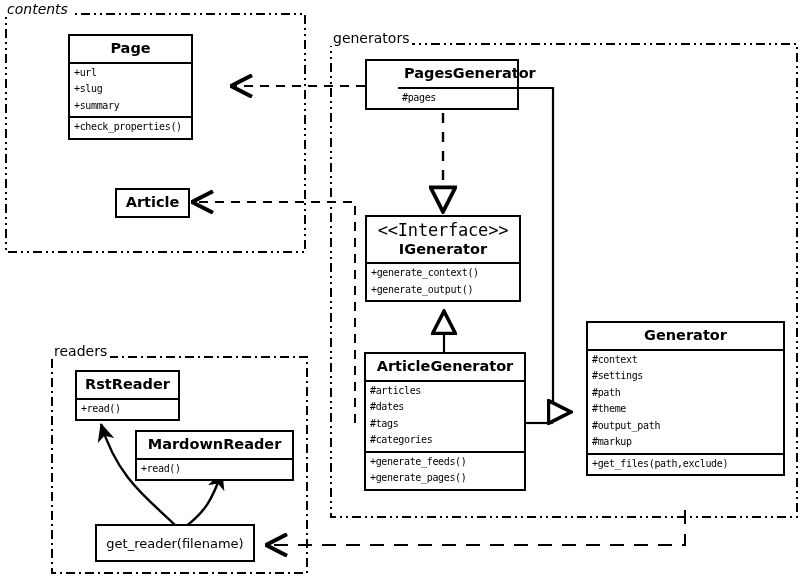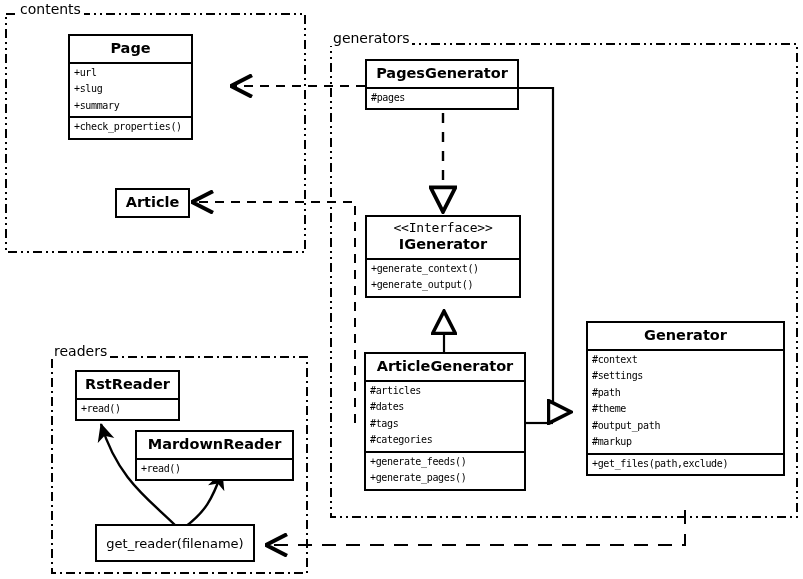--- a/index.html
+++ b/index.html
@@ -45,21 +45,21 @@
     font-size: 14.5px;
     font-family: "DejaVu Sans", sans-serif;
     color: #000;
     padding: 4px 6px 5px 6px;
     line-height: 1.15;
     white-space: nowrap;
   }
   .uml-stereo {
     display: block;
     font-weight: normal;
-    font-size: 13px;
+    font-size: 17px;
     font-family: "DejaVu Sans Mono", monospace;
     letter-spacing: -0.2px;
   }
   .uml-sep {
     border-top: 2px solid #000;
   }
   .uml-compartment {
     padding: 1px 0 2px 0;
   }
   .uml-row {
@@ -136,21 +136,21 @@
      get_reader (dependency, dashed, open arrow) ===== --&gt;
     <path d="M 685 510 L 685 545 L 267 545" fill="none" stroke="#000" stroke-width="2" stroke-dasharray="14 10" marker-end="url(#openArrow)"></path>
 
     
     <path d="M 175 525 C 150 500 118 480 101 424" fill="none" stroke="#000" stroke-width="2.4" marker-end="url(#solidArrow)"></path>
 
     
     <path d="M 185 527 C 205 512 212 500 222 472" fill="none" stroke="#000" stroke-width="2.4" marker-end="url(#solidArrow)"></path>
   </svg>
 
-  <div class="pkg-label" style="left:17px; top:1px;">contents</div>
+  <div class="pkg-label" style="left:4px; top:1px;font-style:italic;">contents</div>
 
   <div class="pkg-label" style="left:330px; top:30px;">generators</div>
 
   <div class="pkg-label" style="left:51px; top:343px;">readers</div>
 
   <div class="umlbox" style="left:68px; top:34px; width:125px;">
     <div class="uml-title">Page</div>
     <div class="uml-sep uml-compartment">
       <div class="uml-row">+url</div>
       <div class="uml-row">+slug</div>
@@ -158,21 +158,21 @@
     </div>
     <div class="uml-sep uml-compartment">
       <div class="uml-row">+check_properties()</div>
     </div>
   </div>
 
   <div class="umlbox" style="left:115px; top:188px; width:75px;">
     <div class="uml-title">Article</div>
   </div>
 
-  <div class="umlbox" style="left:365px; top:59px; width:154px;">
+  <div class="umlbox" style="left:365px; top:59px; width:154px;padding-left:31px;">
     <div class="uml-title">PagesGenerator</div>
     <div class="uml-sep uml-compartment">
       <div class="uml-row">#pages</div>
     </div>
   </div>
 
   <div class="umlbox" style="left:365px; top:215px; width:156px;">
     <div class="uml-title">
       <span class="uml-stereo">&lt;&lt;Interface&gt;&gt;</span>
       <span>IGenerator</span>

